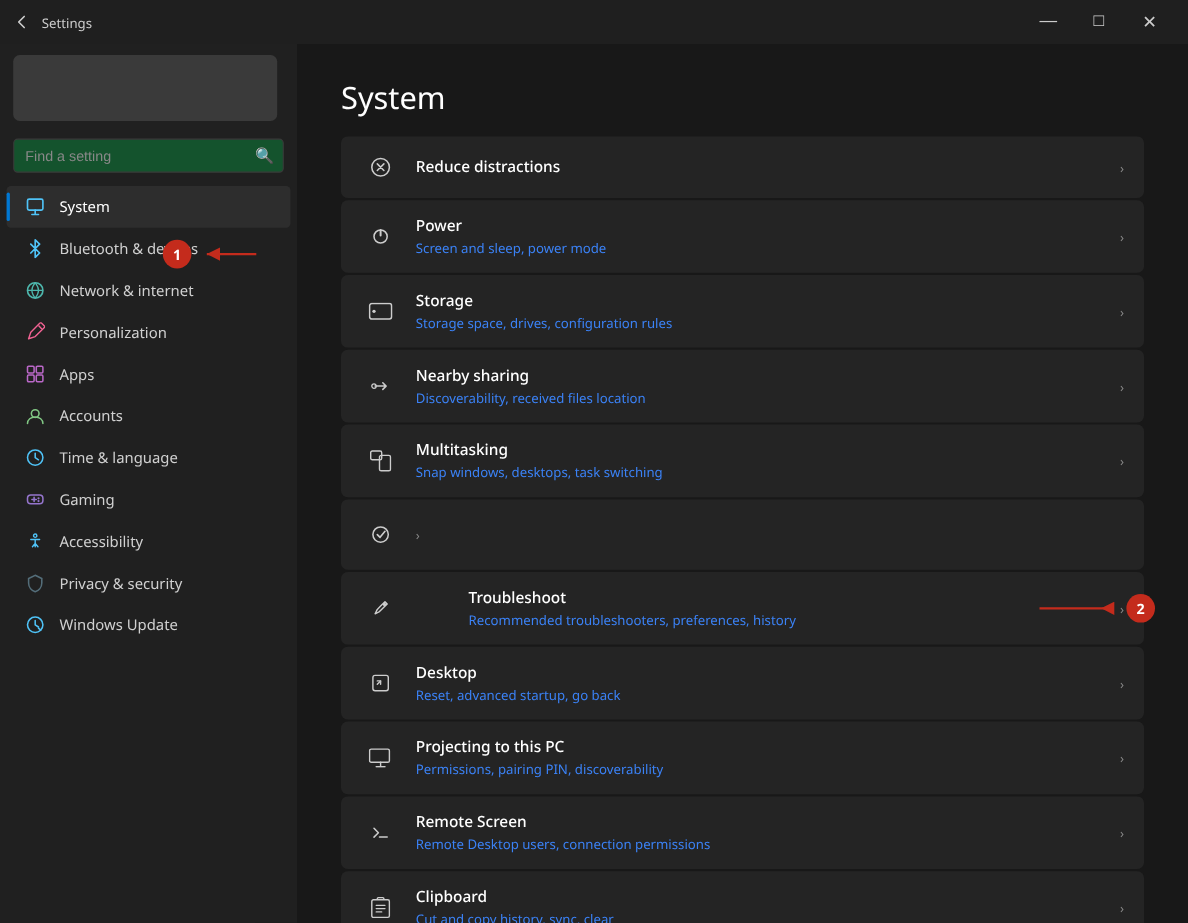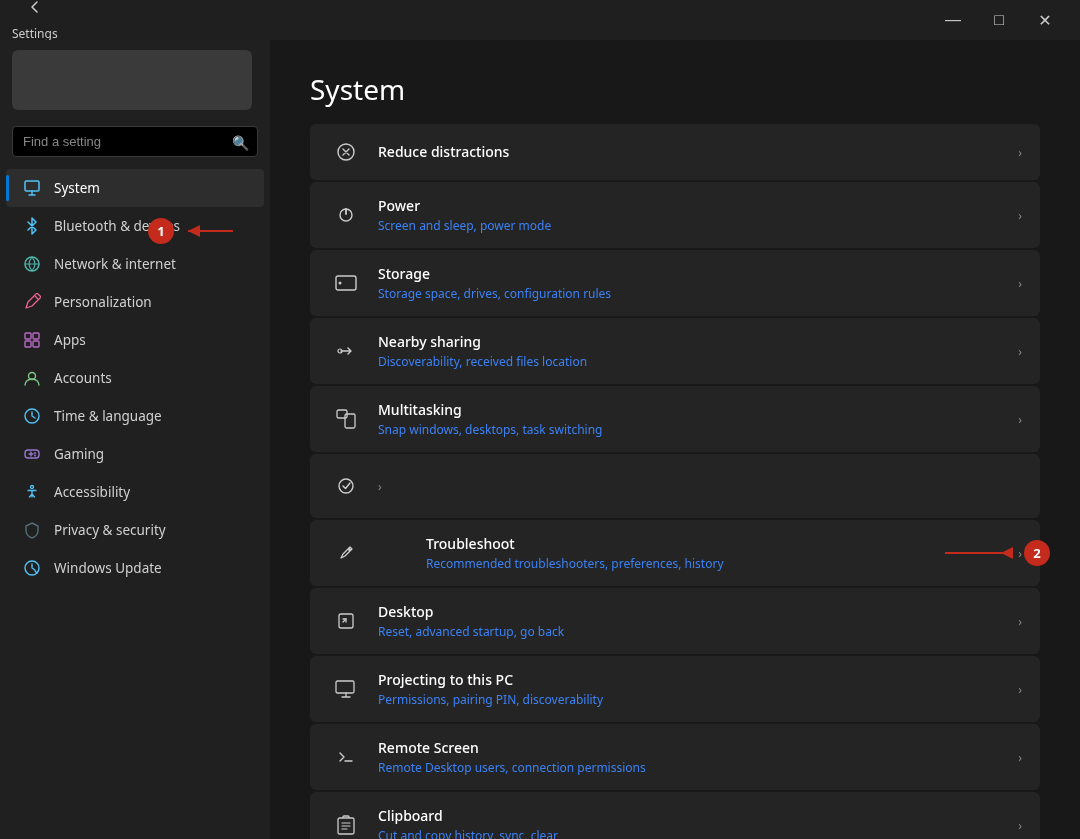--- a/index.html
+++ b/index.html
@@ -19,21 +19,20 @@
       display: flex;
       align-items: center;
       justify-content: space-between;
       padding: 0 12px;
       flex-shrink: 0;
     }
     .title-bar-left {
       display: flex;
       align-items: center;
       gap: 10px;
-      flex-direction: column;
     }
     .title-bar-title {
       font-size: 12px;
       color: #cccccc;
     }
     .title-bar-controls {
       display: flex;
       gap: 0;
     }
     .title-btn {
@@ -68,21 +67,21 @@
       background: #3a3a3a;
       border-radius: 6px;
       margin: 0 12px 16px 12px;
     }
     .search-box {
       margin: 0 12px 12px 12px;
       position: relative;
     }
     .search-input {
       width: 100%;
-      background: #000000;
+      background: #14532d;
       border: 1px solid #3a3a3a;
       border-radius: 4px;
       color: #cccccc;
       padding: 7px 34px 7px 10px;
       font-size: 13px;
       outline: none;
     }
     .search-input::placeholder { color: #888; }
     .search-icon-wrap {
       position: absolute;

